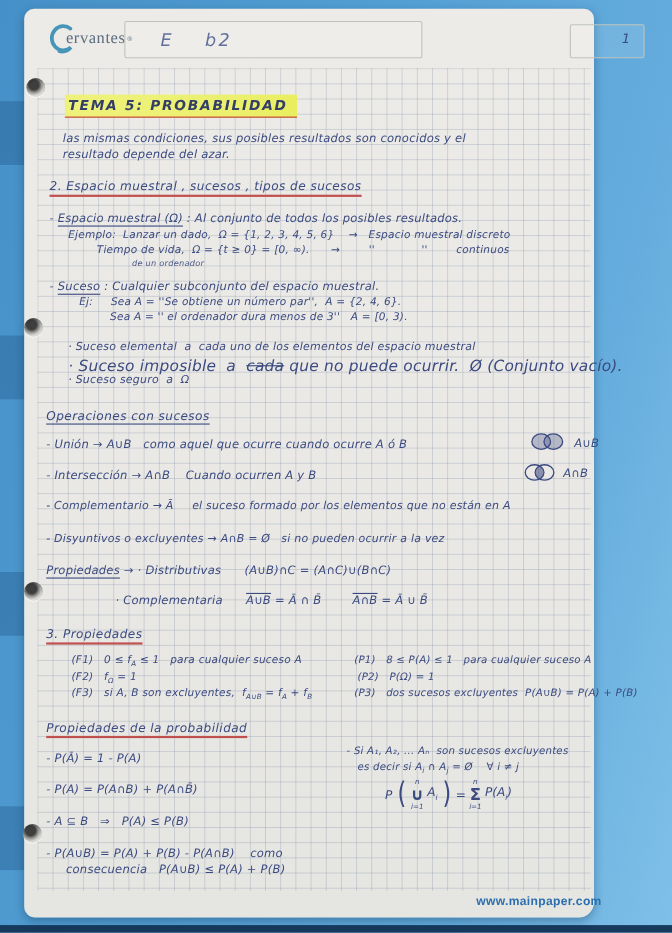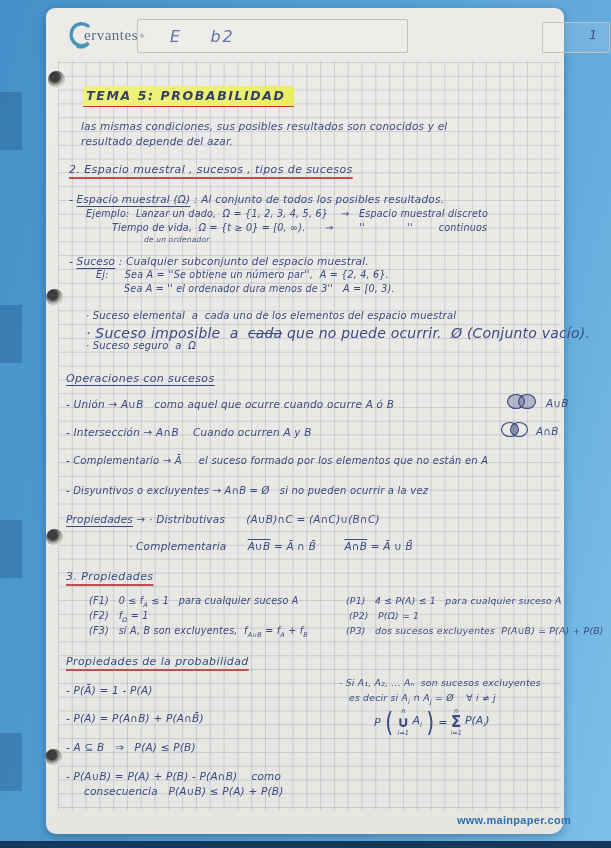--- a/index.html
+++ b/index.html
@@ -8,21 +8,20 @@
     background:linear-gradient(105deg,#4590c8 0%,#54a0d4 45%,#64acdd 75%,#7fc0e8 100%);
     font-family:"DejaVu Sans",sans-serif;
   }
   .bottom-dark{position:absolute;left:0;right:0;bottom:0;height:7px;background:#16395c;}
   .edge-tab{position:absolute;left:0;width:22px;background:rgba(23,74,122,0.30);}
   .paper{
     position:absolute;left:22px;top:8px;width:518px;height:826px;
     background:linear-gradient(180deg,#ecebe7 0%,#e9e8e4 60%,#e5e5e1 100%);
     border-radius:9px 9px 14px 10px;
     box-shadow:0 3px 9px rgba(10,40,70,0.35);
-    margin-left:24px;
   }
   .grid{
     position:absolute;left:12px;right:3px;top:54px;bottom:24px;
     background-image:
       linear-gradient(to right,rgba(128,142,168,0.30) 1px,transparent 1px),
       linear-gradient(to bottom,rgba(128,142,168,0.30) 1px,transparent 1px);
     background-size:13.8px 13.8px;
   }
   .hole{
     position:absolute;width:17px;height:17px;border-radius:50%;
@@ -137,21 +136,21 @@
 
   <div class="hw" style="left:20px;top:505px;"><span class="u">Propiedades</span><span> → </span><span>· Distributivas      (A∪B)∩C = (A∩C)∪(B∩C)</span></div>
   <div class="hw" style="left:83px;top:532px;"><span>· Complementaria      </span><span class="ov">A∪B</span><span> = Ā ∩ B̄        </span><span class="ov">A∩B</span><span> = Ā ∪ B̄</span></div>
 
   <div class="hw h-line ur" style="left:20px;top:562px;">3. Propiedades</div>
 
   <div class="hw" style="left:43px;top:587px;font-size:9.6px;"><span>(F1)   0 ≤ f</span><sub>A</sub><span> ≤ 1   para cualquier suceso A</span></div>
   <div class="hw" style="left:43px;top:602px;font-size:9.6px;"><span>(F2)   f</span><sub>Ω</sub><span> = 1</span></div>
   <div class="hw" style="left:43px;top:617px;font-size:9.6px;"><span>(F3)   si A, B son excluyentes,  f</span><sub>A∪B</sub><span> = f</span><sub>A</sub><span> + f</span><sub>B</sub></div>
 
-  <div class="hw hw-sm" style="left:300px;top:587px;">(P1)   4 ≤ P(A) ≤ 1   para cualquier suceso A</div>
+  <div class="hw hw-sm" style="left:300px;top:587px;">(P1)   8 ≤ P(A) ≤ 1   para cualquier suceso A</div>
   <div class="hw hw-sm" style="left:303px;top:602px;">(P2)   P(Ω) = 1</div>
   <div class="hw hw-sm" style="left:300px;top:617px;">(P3)   dos sucesos excluyentes  P(A∪B) = P(A) + P(B)</div>
 
   <div class="hw h-line ur" style="left:20px;top:647px;">Propiedades de la probabilidad</div>
 
   <div class="hw" style="left:20px;top:676px;">- P(Ā) = 1 - P(A)</div>
   <div class="hw" style="left:20px;top:704px;">- P(A) = P(A∩B) + P(A∩B̄)</div>
   <div class="hw" style="left:20px;top:733px;">- A ⊆ B   ⇒   P(A) ≤ P(B)</div>
   <div class="hw" style="left:20px;top:762px;">- P(A∪B) = P(A) + P(B) - P(A∩B)    como</div>
   <div class="hw" style="left:38px;top:777px;">consecuencia   P(A∪B) ≤ P(A) + P(B)</div>

